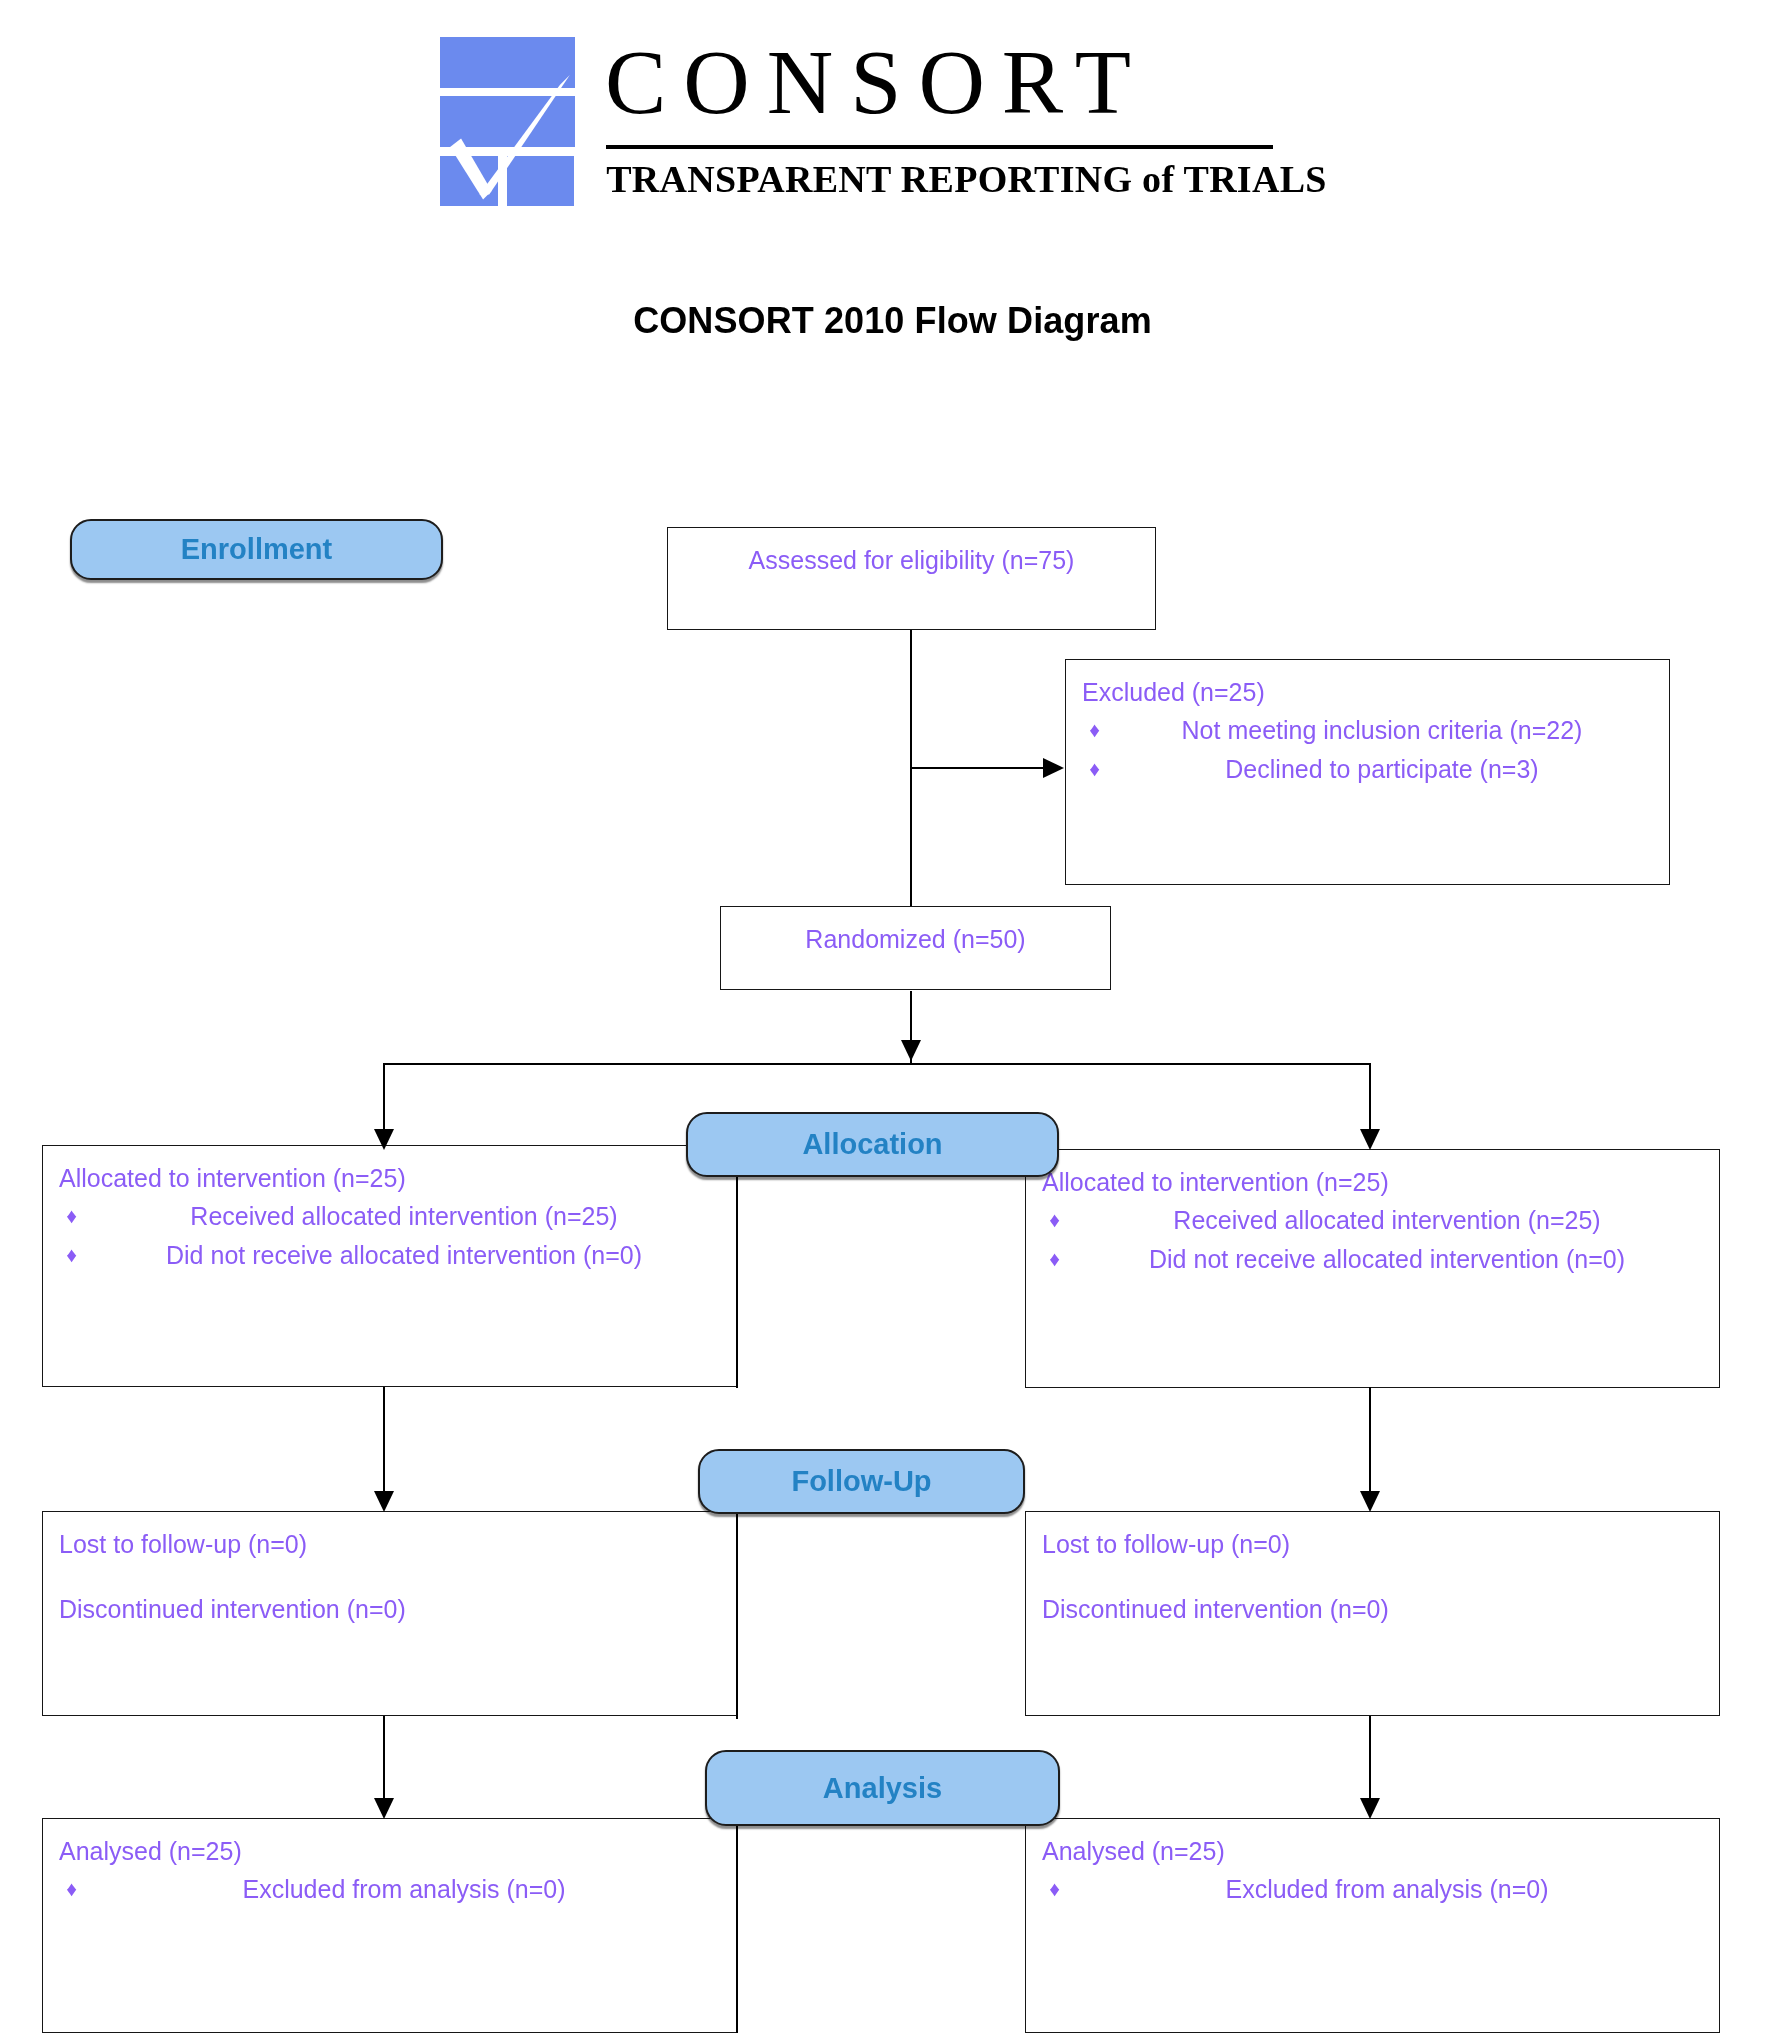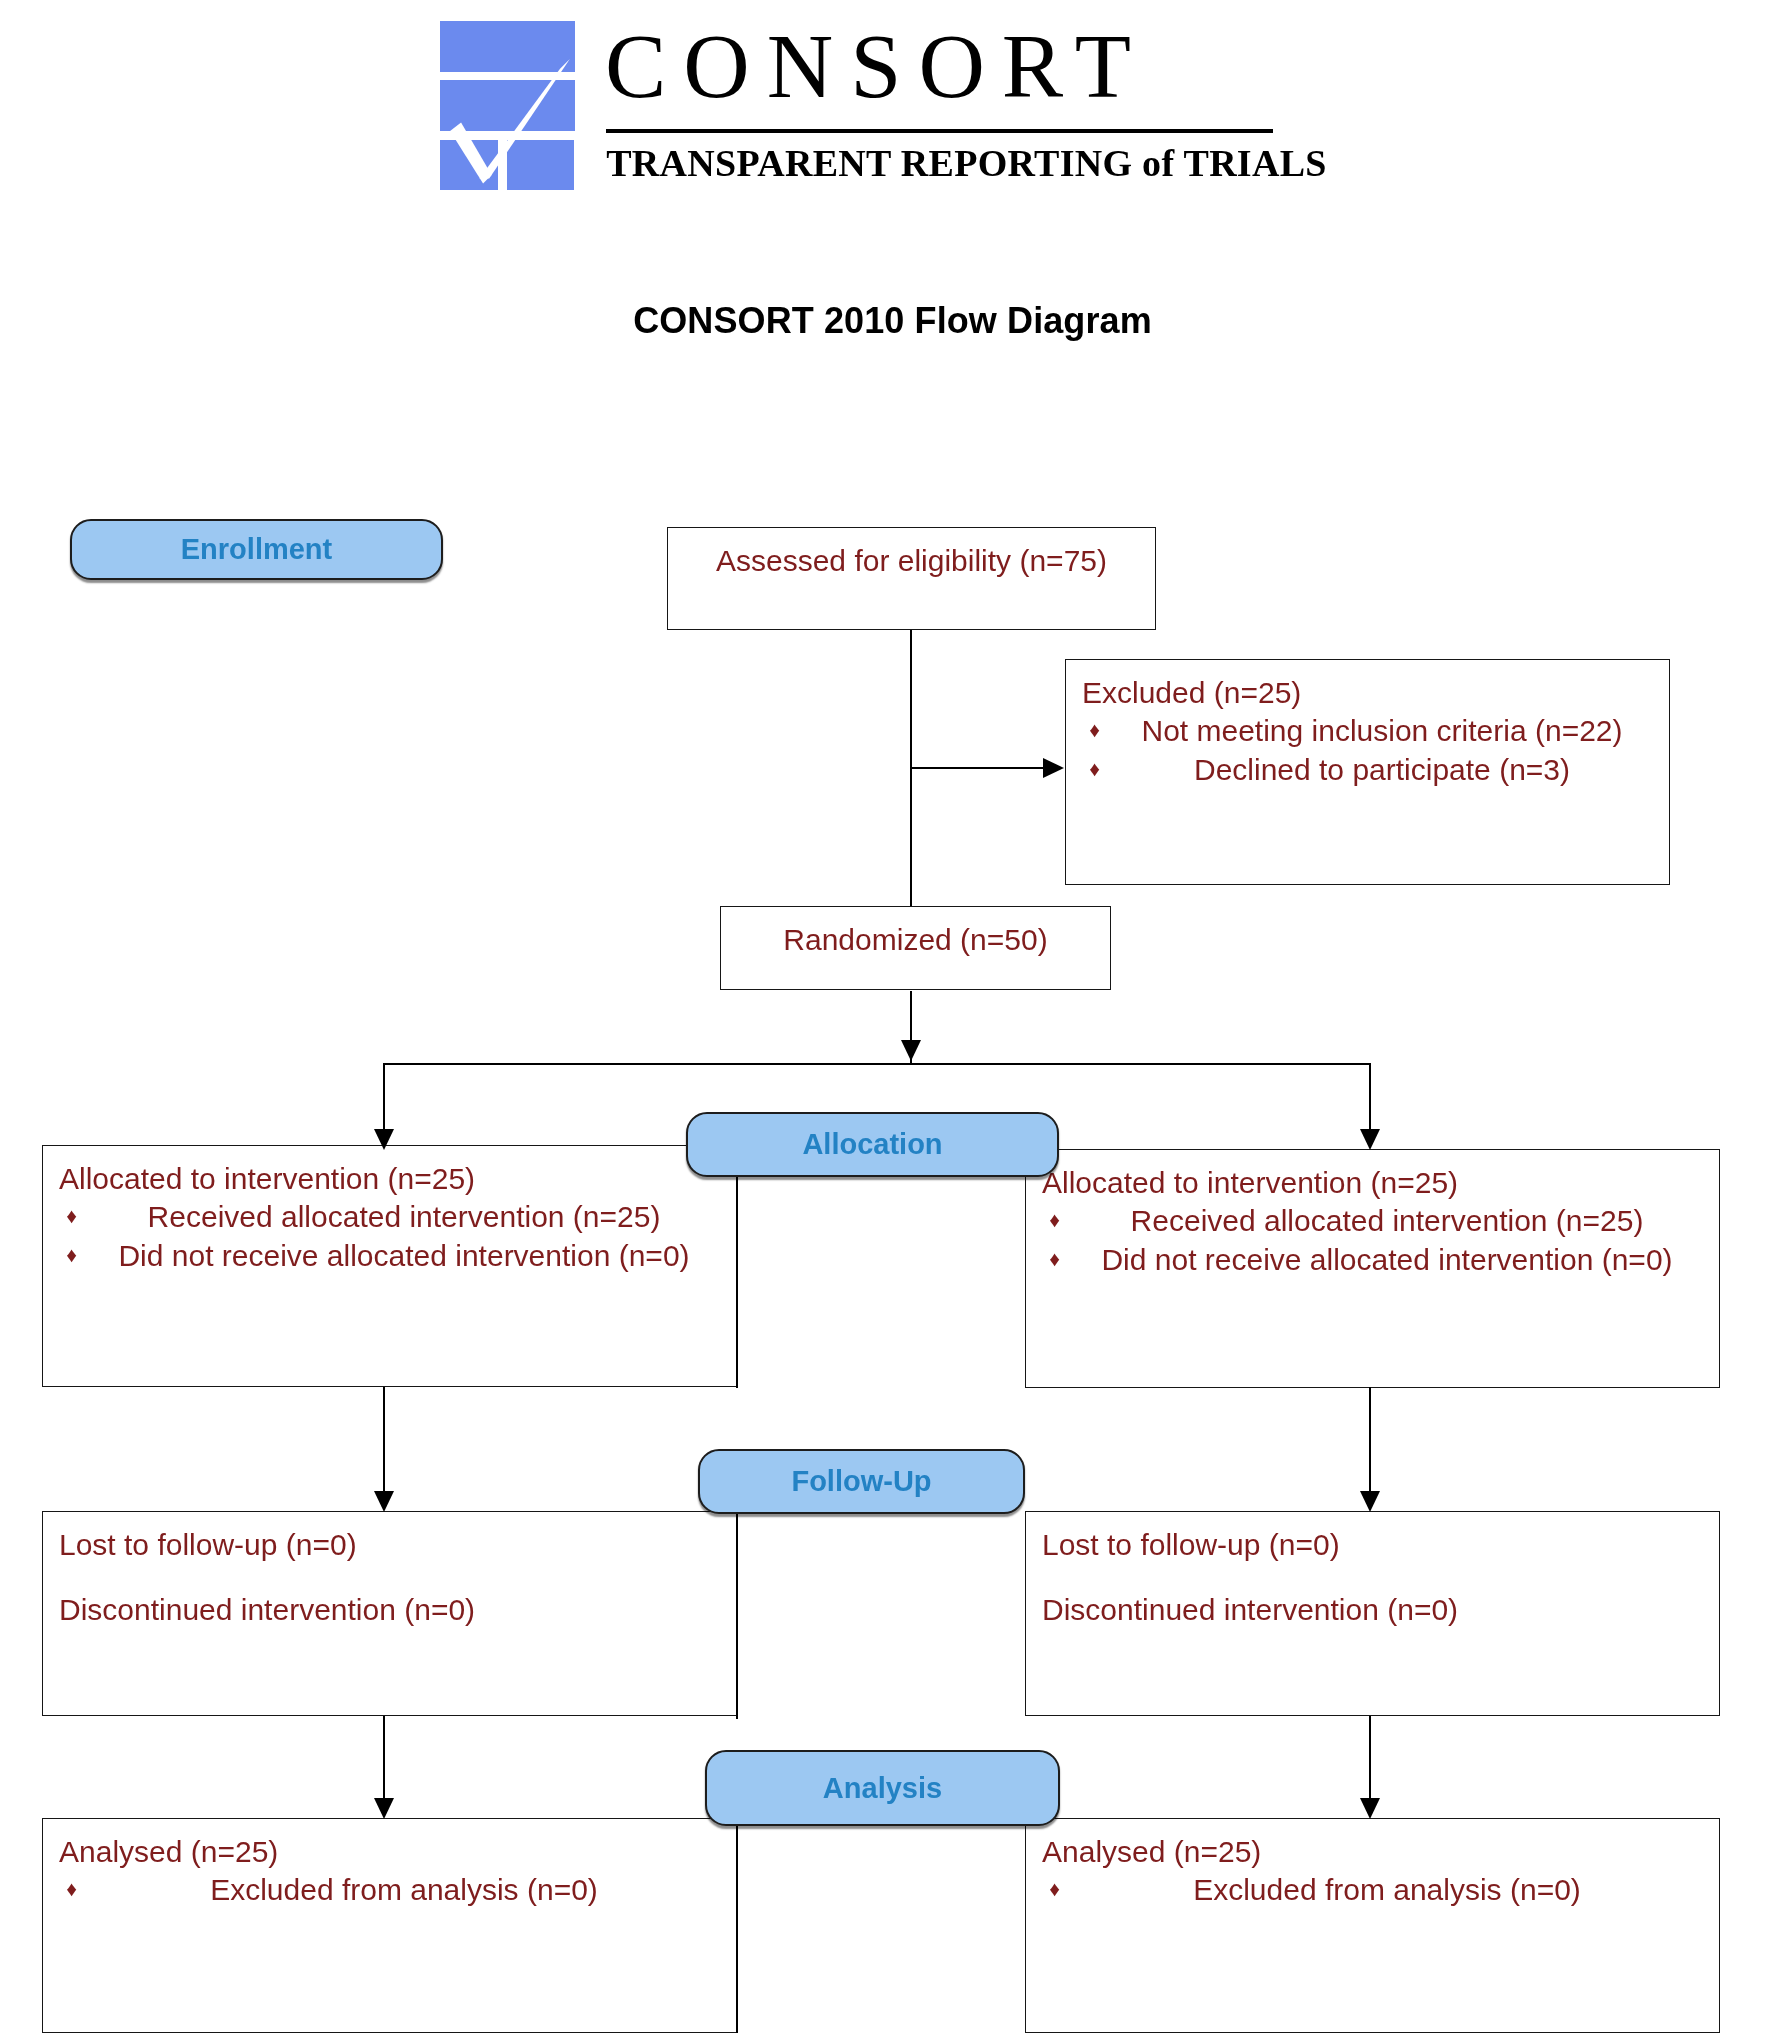--- a/index.html
+++ b/index.html
@@ -16,21 +16,21 @@
     width: 1785px;
     height: 2035px;
     background: #ffffff;
     overflow: hidden;
   }
 
   
   #logo-block {
     position: absolute;
     left: 440px;
-    top: 15px;
+    top: 31px;
     width: 856px;
     height: 177px;
     padding-left: 38px;
   }
   #logo-mark {
     position: absolute;
     left: 0px;
     top: 6.1px;
     width: 135px;
     height: 168px;
@@ -102,23 +102,23 @@
     letter-spacing: 0.1px;
   }
 
   
   .box {
     position: absolute;
     box-sizing: border-box;
     background: #ffffff;
     border: 1.8px solid #161616;
     padding: 16px 16px 0 16px;
-    font-size: 30px;
+    font-size: 25px;
     line-height: 33px;
-    color: #7f1d1d;
+    color: #8b5cf6;
   }
   .box .line {
     white-space: nowrap;
   }
   .box .line.center {
     text-align: center;
   }
   .box .bullets {
     list-style: none;
     margin: 4.9px 0 0 0;

